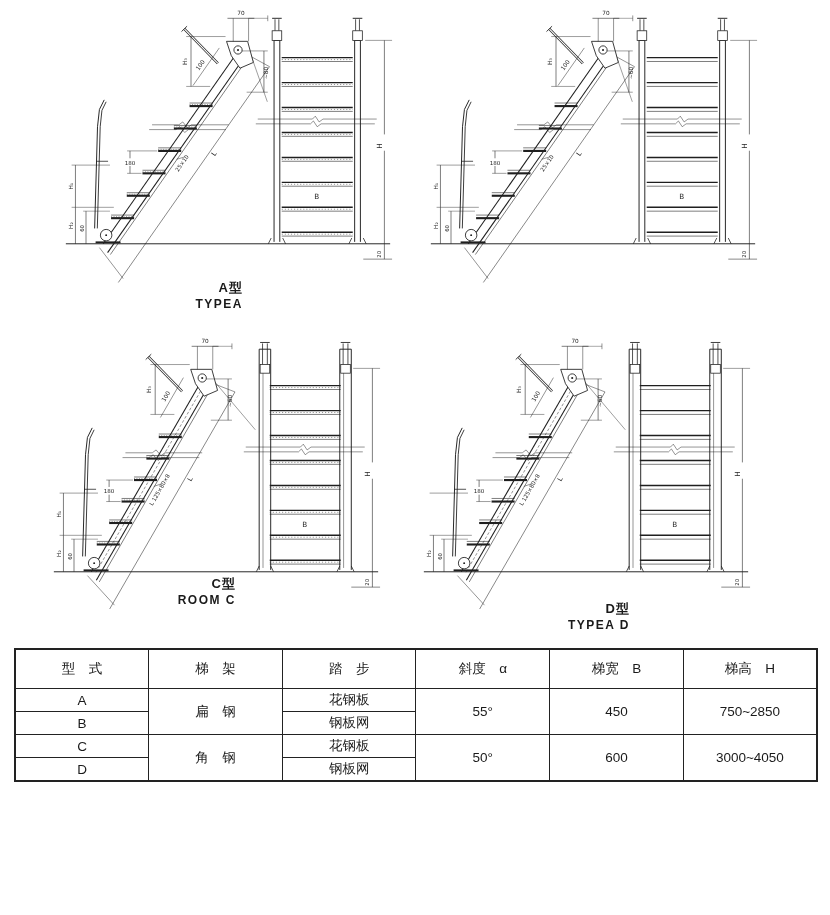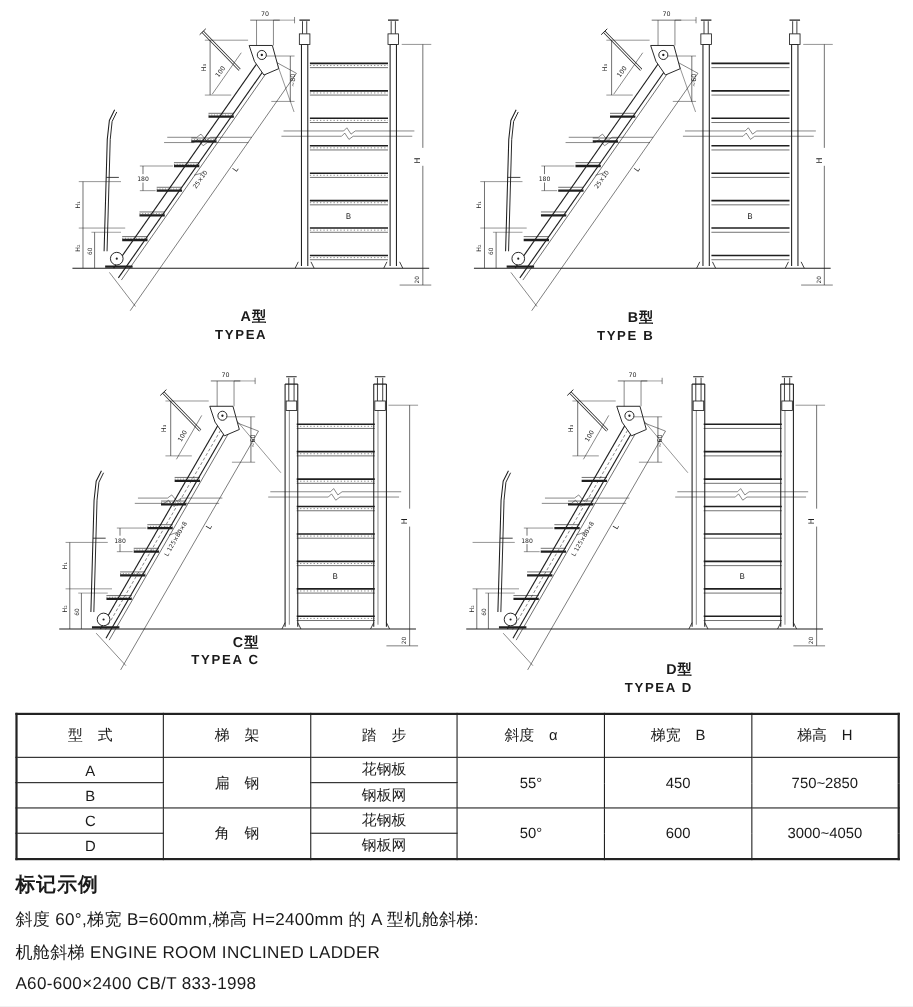--- a/index.html
+++ b/index.html
@@ -520,27 +520,23 @@
         <line x1="338" y1="252" x2="338" y2="268" stroke="#1f1f1f" stroke-width="0.6"></line>
         <line x1="316" y1="268" x2="346" y2="268" stroke="#1f1f1f" stroke-width="0.55"></line>
         <text x="334.5" y="263" fill="#1f1f1f" font-size="5.5" text-anchor="middle" font-family="&quot;DejaVu Sans&quot;,sans-serif" transform="rotate(-90 334.5 263)">20</text>
       </svg>
   </figure>
 
   <div class="dlabel" style="left:113px;top:280px">
     <div class="cn">A型</div>
     <div class="en">TYPEA</div>
   </div>
-  <div class="dlabel" style="left:465px;top:281px">
-    <div class="cn">B型</div>
-    <div class="en">TYPE B</div>
-  </div>
   <div class="dlabel" style="left:106px;top:576px">
     <div class="cn">C型</div>
-    <div class="en">TYPEA C</div>
+    <div class="en">ROOM C</div>
   </div>
   <div class="dlabel" style="left:500px;top:601px">
     <div class="cn">D型</div>
     <div class="en">TYPEA D</div>
   </div>
 
   <table class="spec">
     <colgroup>
         <col>
         <col>
@@ -580,20 +576,14 @@
         <td rowspan="2">600</td>
         <td rowspan="2">3000~4050</td>
       </tr>
       <tr>
         <td>D</td>
         <td>钢板网</td>
       </tr>
     </tbody>
   </table>
 
-  <div class="notes">
-    <h3>标记示例</h3>
-    <p>斜度 60°,梯宽 B=600mm,梯高 H=2400mm 的 A 型机舱斜梯:</p>
-    <p>机舱斜梯 ENGINE ROOM INCLINED LADDER</p>
-    <p>A60-600×2400 CB/T 833-1998</p>
-  </div>
 
 </div>
 
 </body></html>

